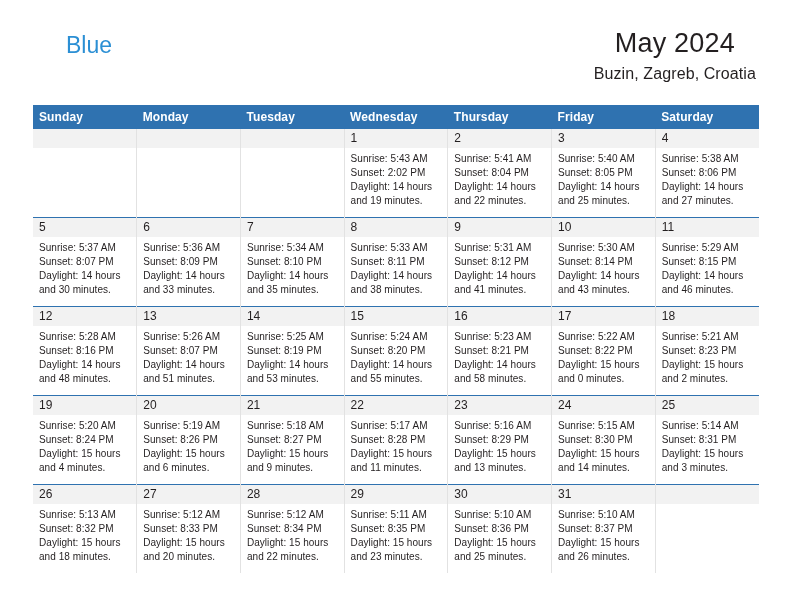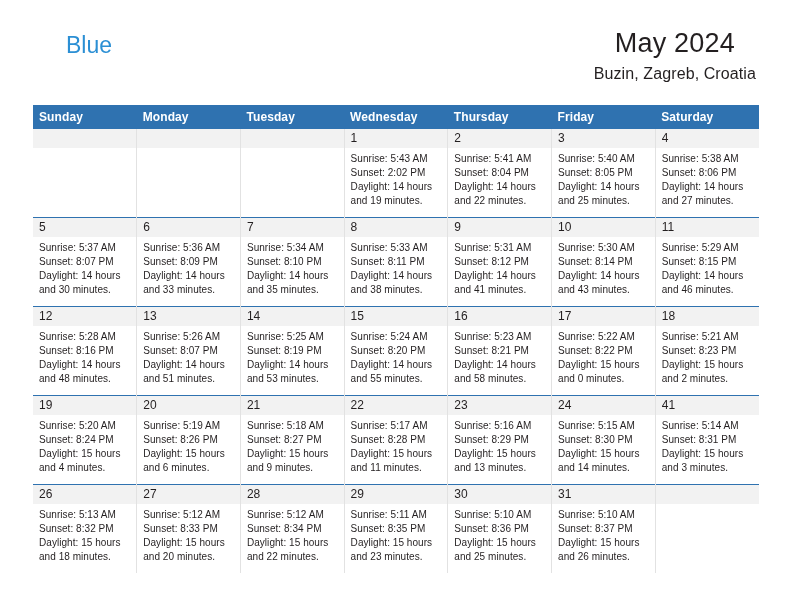--- a/index.html
+++ b/index.html
@@ -400,21 +400,21 @@
             <td>
               <div class="daynum">24</div>
               <div class="info">
                 <div>Sunrise: 5:15 AM</div>
                 <div>Sunset: 8:30 PM</div>
                 <div>Daylight: 15 hours</div>
                 <div>and 14 minutes.</div>
               </div>
             </td>
             <td>
-              <div class="daynum">41</div>
+              <div class="daynum">25</div>
               <div class="info">
                 <div>Sunrise: 5:14 AM</div>
                 <div>Sunset: 8:31 PM</div>
                 <div>Daylight: 15 hours</div>
                 <div>and 3 minutes.</div>
               </div>
             </td>
           </tr>
           <tr class="week">
             <td>

